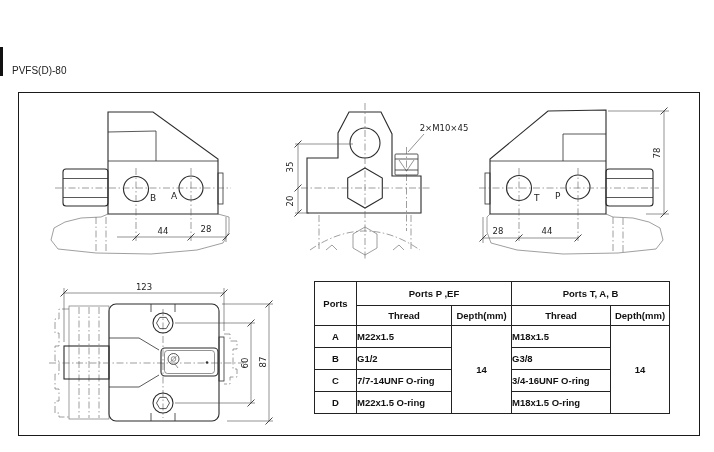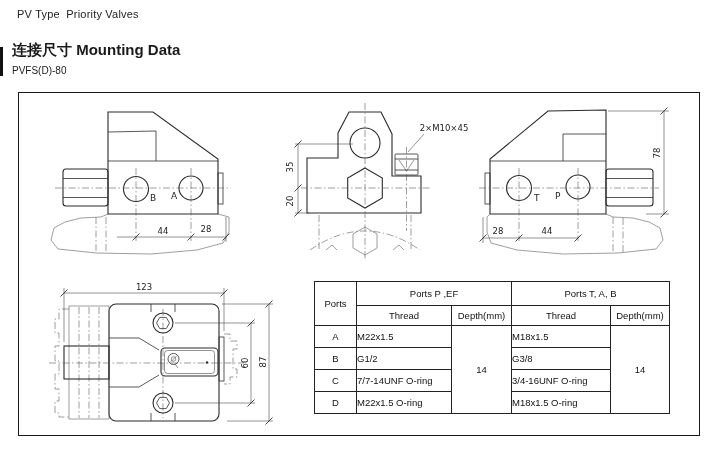--- a/index.html
+++ b/index.html
@@ -19,31 +19,29 @@
   .tick{fill:none;stroke:#333;stroke-width:0.9;}
   .cl{fill:none;stroke:#5a5a5a;stroke-width:0.6;stroke-dasharray:7 2.5 1.5 2.5;}
   .ph{fill:none;stroke:#6b6b6b;stroke-width:0.65;}
   .phd{fill:none;stroke:#6b6b6b;stroke-width:0.65;stroke-dasharray:7 2.5 1.5 2.5;}
   text.dim{font:8.5px "DejaVu Sans",sans-serif;fill:#222;}
   text.port{font:9px "DejaVu Sans",sans-serif;fill:#222;}
   
   #spec-table{left:313px;top:280px;}
   table{border-collapse:collapse;table-layout:fixed;width:355px;
         font-family:"Liberation Sans",sans-serif;font-size:9.5px;color:#111;background:#fff;}
-  td{border:1.2px solid #222;text-align:center;vertical-align:middle;padding:0;overflow:hidden;}
+  td{border:1.2px solid #222;text-align:center;vertical-align:middle;padding:0;overflow:hidden;font-weight:bold;}
   td.thread{text-align:left;}
   tr.h1{height:24px;} tr.h2{height:20px;} tr.dr{height:22px;}
 </style>
 </head>
 <body>
 
 <div id="page">
 
-  <div class="abs" id="doc-title">PV Type  Priority Valves</div>
-  <div class="abs" id="section-title">连接尺寸 Mounting Data</div>
   <div class="abs" id="model-code">PVFS(D)-80</div>
   <div class="abs" id="edge-mark"></div>
 
   <div class="abs" id="frame">
 
     <svg id="drawing-svg" width="680" height="342" viewBox="18 92 680 342">
 
       <g>
         <polygon class="ol" points="107,111 152,111 217,158 217,213 107,213"></polygon>
         <polyline class="med" points="107,131 155,130 155,160"></polyline>

